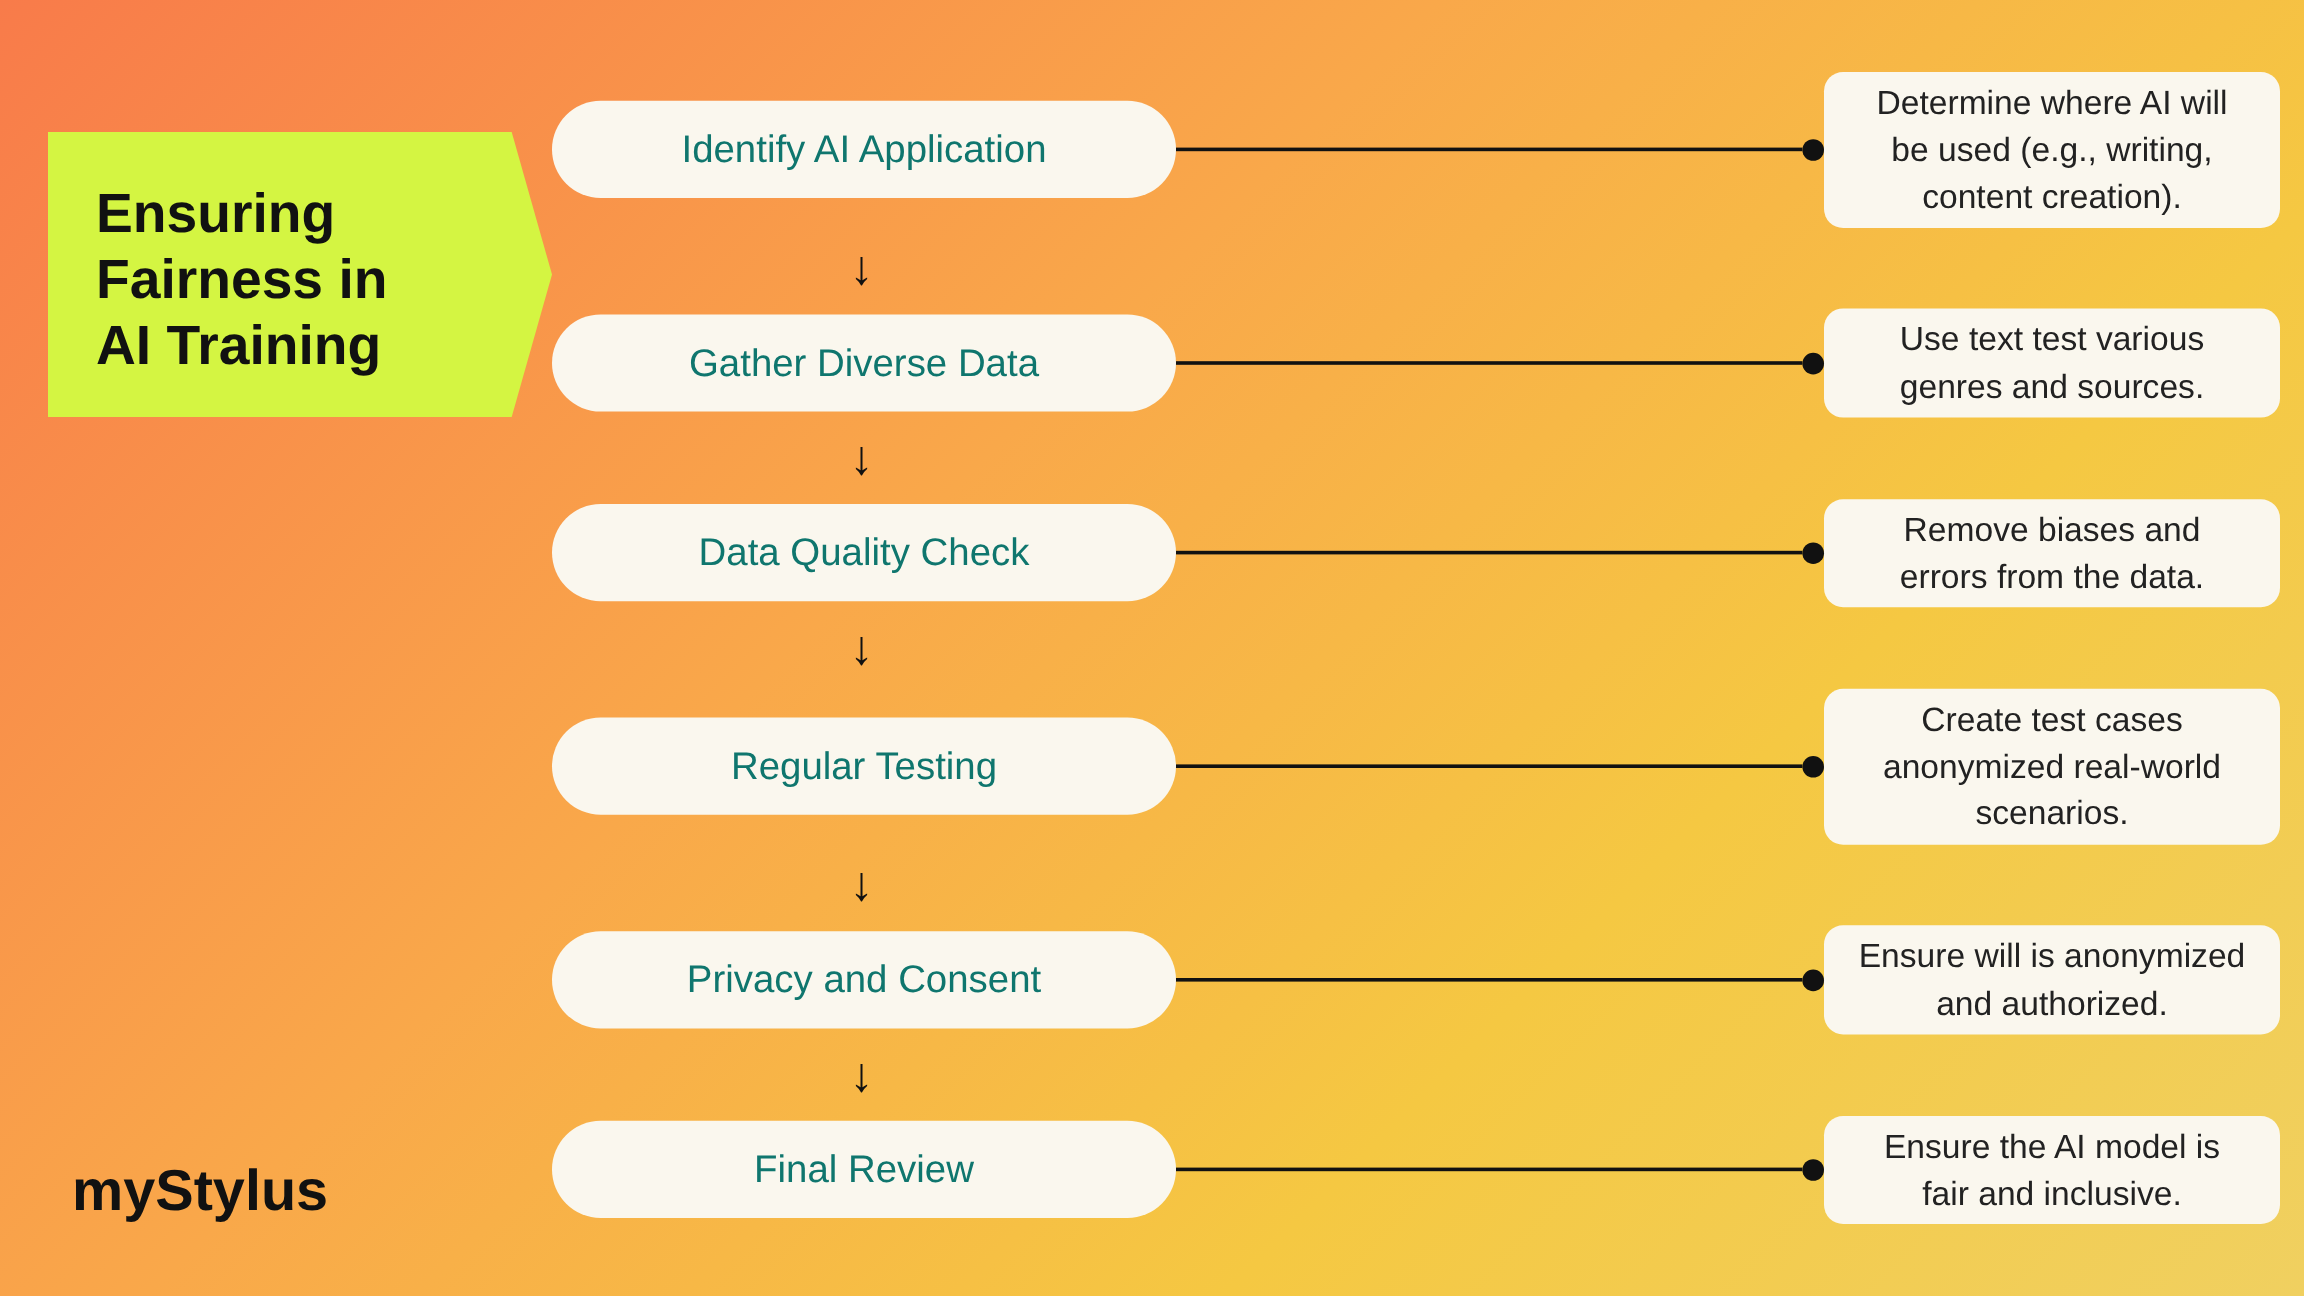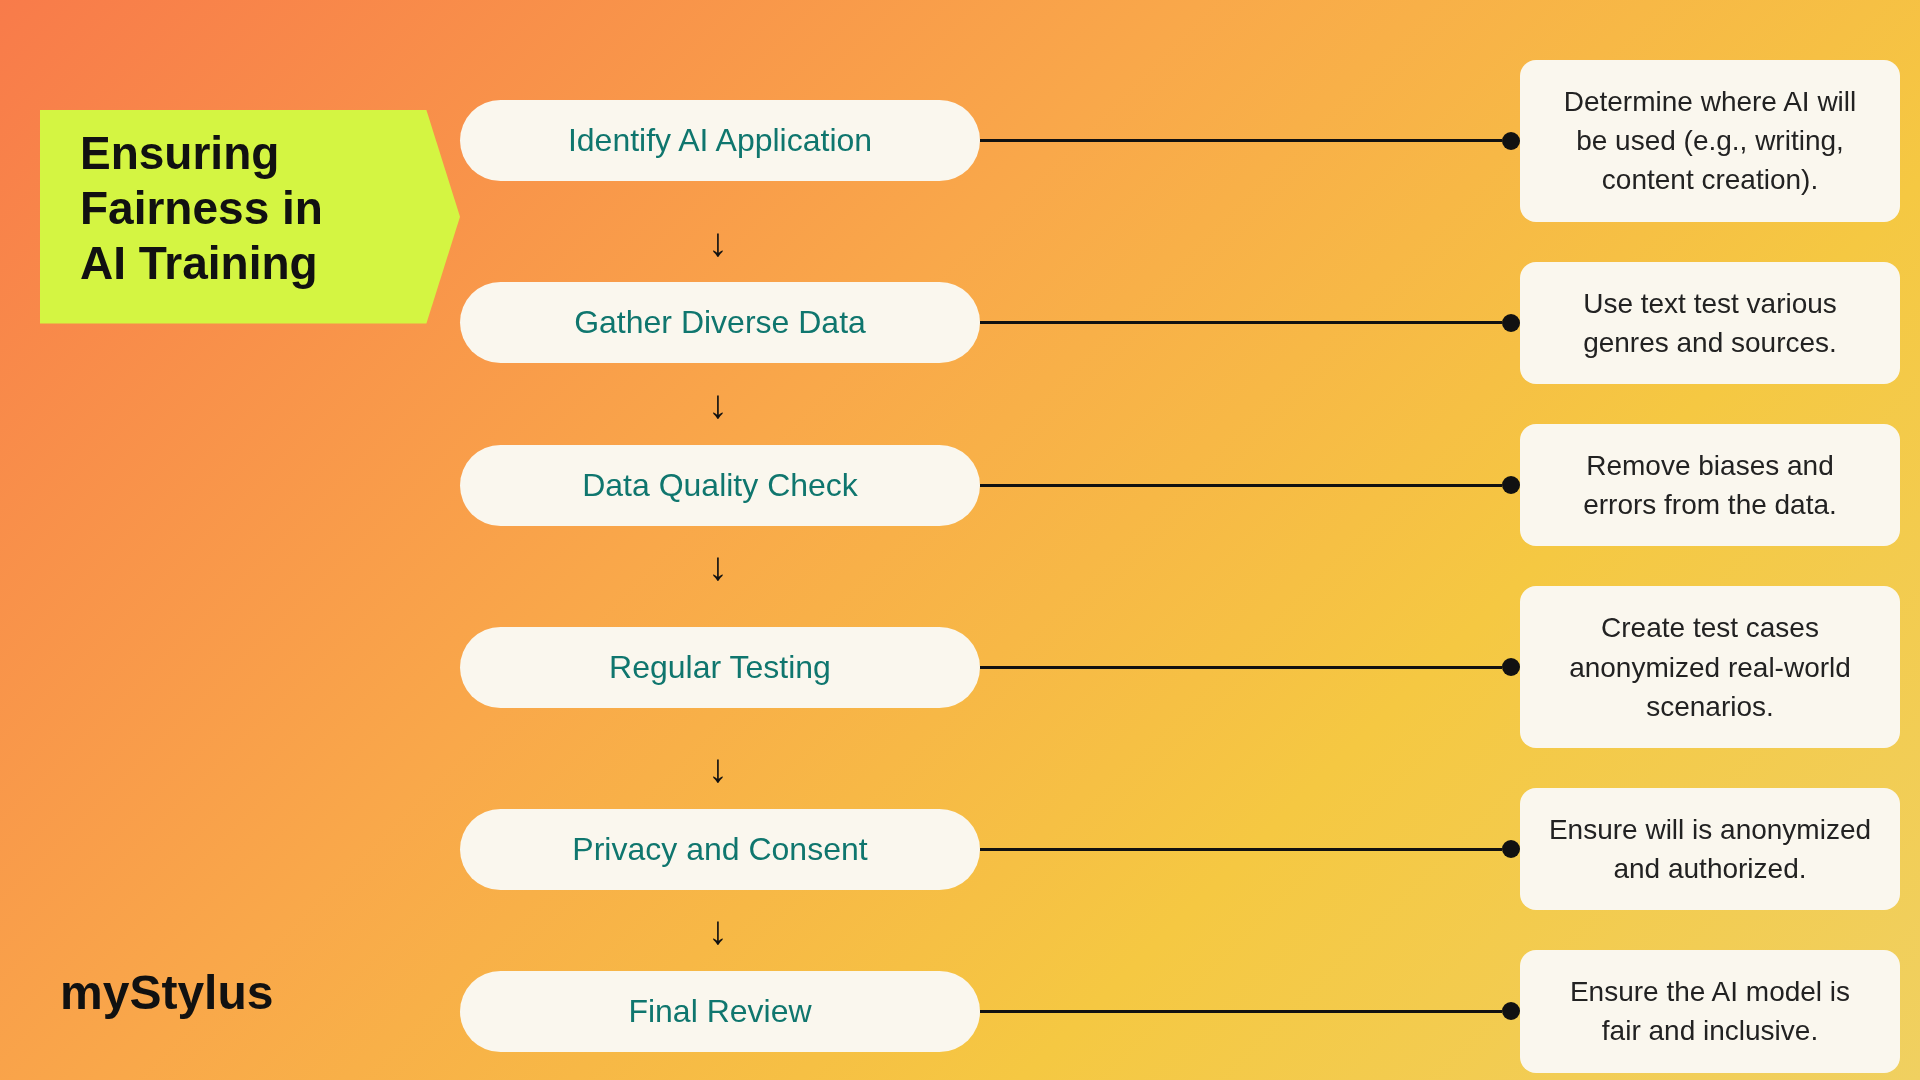--- a/index.html
+++ b/index.html
@@ -11,21 +11,21 @@
       font-family: 'Arial', sans-serif;
       background: linear-gradient(135deg, #f87b4a 0%, #f9a84a 40%, #f5c842 70%, #f0d060 100%);
       position: relative;
     }
 
     .title-box {
       position: absolute;
       top: 110px;
       left: 40px;
       background: #d4f542;
-      padding: 16px 48px 32px 40px;
+      padding: 40px 48px 32px 40px;
       clip-path: polygon(0 0, 92% 0, 100% 50%, 92% 100%, 0 100%);
       width: 420px;
     }
 
     .title-text {
       font-size: 46px;
       font-weight: 900;
       color: #111;
       line-height: 1.2;
     }
@@ -92,21 +92,21 @@
       width: 18px;
       height: 18px;
       background: #111;
       border-radius: 50%;
       flex-shrink: 0;
     }
 
     .desc-box {
       background: #faf7ee;
       border-radius: 16px;
-      padding: 22px 28px;
+      padding: 6px 28px;
       font-size: 28px;
       color: #222;
       text-align: center;
       width: 380px;
       min-width: 380px;
       line-height: 1.4;
     }
 
     .arrow-container {
       display: flex;

